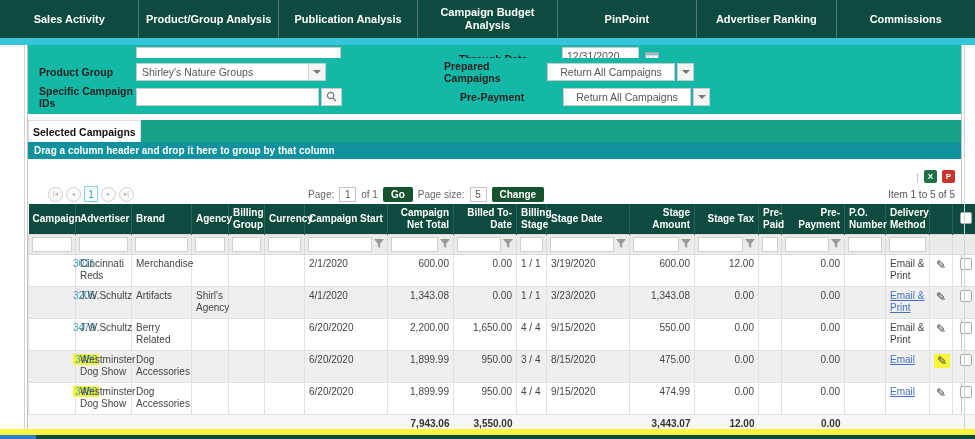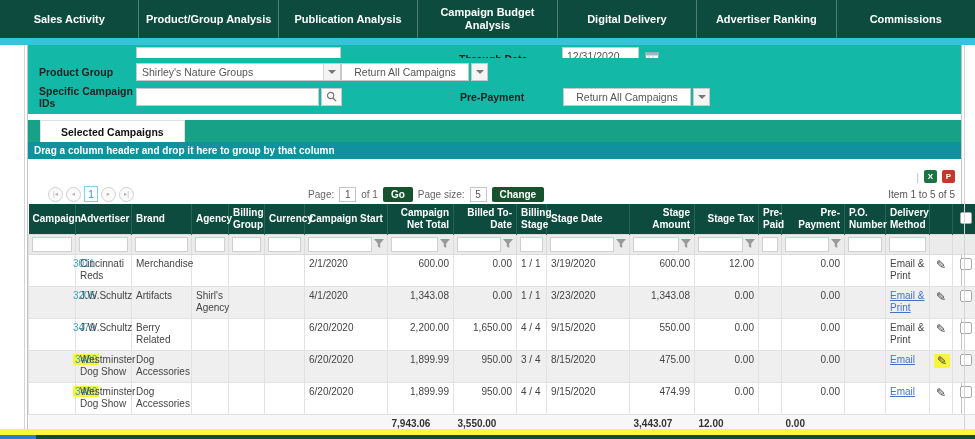--- a/index.html
+++ b/index.html
@@ -26,33 +26,33 @@
   .f-row { display: flex; align-items: center; height: 23px; margin-top: 2px; }
   .f-row.cropped { height: 13px; overflow: hidden; align-items: flex-end; margin-top: 0; }
   .f-row.cropped .f-label, .f-row.cropped .combo, .f-row.cropped .f-input, .f-row.cropped .cal-btn { margin-bottom: -7px; }
   .f-label { width: 97px; margin-left: 11px; font-size: 10.5px; font-weight: 700; color: #222; flex: none; }
   .f-label.right { width: 103px; margin-left: 118px; }
   .f-input { height: 18px; border: 1px solid #c9c9c9; background: #fff; font-size: 10.5px;
     color: #555; padding: 0 4px; font-family: "Liberation Sans", sans-serif; }
   .f-input.wide { width: 183px; }
   .f-input.date { width: 77px; }
   .combo { display: flex; height: 18px; border: 1px solid #c9c9c9; background: #fff; align-items: center; }
-  .combo.wide { width: 205px; } .combo.med { width: 128px; text-align: center; }
+  .combo.wide { width: 190px; } .combo.med { width: 128px; text-align: center; }
   .combo .val { flex: 1; font-size: 10.5px; color: #555; padding: 0 5px; white-space: nowrap; overflow: hidden; }
   .arrow-box { width: 17px; height: 100%; border-left: 1px solid #d6d6d6; background: #f4f4f4;
     display: flex; align-items: center; justify-content: center; flex: none; }
   .arrow-box.standalone { border: 1px solid #c9c9c9; margin-left: 2px; height: 18px; }
   .caret { width: 0; height: 0; border-left: 4px solid transparent; border-right: 4px solid transparent; border-top: 4px solid #777; }
   .search-btn { width: 21px; height: 18px; border: 1px solid #c9c9c9; background: #fafafa; margin-left: 2px;
     display: flex; align-items: center; justify-content: center; cursor: pointer; }
   .cal-btn { width: 16px; height: 15px; margin-left: 6px; display: inline-block; }
 
   
   .panel-tabbar { height: 22px; background: #17a287; display: flex; align-items: flex-end; margin-top: 6px; }
-  .panel-tab { background: #fff; height: 22px; margin-left: 12px; padding: 0 20px; display: flex;
+  .panel-tab { background: #fff; height: 22px; margin-left: 0; padding: 0 4px; display: flex;
     align-items: center; font-size: 10.5px; font-weight: 700; color: #111; border: 1px solid #e0e0e0; border-bottom: none; }
   .drag-bar { height: 17px; background: #0f929e; color: #fff; font-size: 10px; font-weight: 600;
     display: flex; align-items: center; padding-left: 6px; }
 
   
   .export-row { height: 15px; display: flex; justify-content: flex-end; align-items: center; gap: 5px;
     padding-right: 6px; margin-top: 10px; color: #bbb; font-size: 11px; }
   .xls-icon, .pdf-icon { width: 13px; height: 13px; border-radius: 2px; color: #fff; font-size: 8px; font-weight: 700;
     display: inline-flex; align-items: center; justify-content: center; cursor: pointer; }
   .xls-icon { background: #1e7145; } .pdf-icon { background: #c8352e; }
@@ -83,36 +83,36 @@
   tbody td { border: 1px solid #e2e2e2; padding: 3px 4px; vertical-align: top; color: #444; line-height: 1.25; height: 26px; }
   tbody td.r { text-align: right; } tbody td.c { text-align: center; }
   tbody tr.alt td { background: #efefef; }
   a.cl { color: #3fa0c4; text-decoration: none; cursor: pointer; margin-left: 40px; }
   .hl { background: #f9f53a; padding: 0 2px; }
   a.dl { color: #4472c4; text-decoration: underline; cursor: pointer; }
   .pencil { font-size: 12px; color: #333; cursor: pointer; }
   .pencil.hl { background: #f9f53a; padding: 0 3px; }
   .cb { display: inline-block; width: 12px; height: 12px; border: 1px solid #a9a9a9; border-radius: 2px; background: #fff; cursor: pointer; }
   tr.totals td { background: #f7f7f7; border-top: 1px solid #c9c9c9; border-bottom: 1px solid #dcdcdc;
-    font-weight: 700; color: #333; padding: 3px 4px; height: 17px; text-align: left; font-size: 10px; }
+    font-weight: 700; color: #333; padding: 3px 4px; height: 17px; text-align: right; font-size: 10px; }
 
   
   .bottom-yellow { position: absolute; left: 0; right: 0; bottom: 4px; height: 6px; background: #fbf73c; }
   .bottom-bar { position: absolute; left: 0; right: 0; bottom: 0; height: 4px; background: #0d4b3e; display: flex; }
   .bottom-bar .blue { width: 36px; height: 100%; background: #2d7bd9; }
 </style>
 </head>
 <body>
 
 <nav class="tab-bar">
     <div class="tab">Sales Activity</div>
     <div class="tab">Product/Group Analysis</div>
     <div class="tab">Publication Analysis</div>
     <div class="tab">Campaign Budget Analysis</div>
-    <div class="tab">Digital Delivery</div>
+    <div class="tab">PinPoint</div>
     <div class="tab">Advertiser Ranking</div>
     <div class="tab">Commissions</div>
   </nav>
 <div class="cyan-strip"></div>
 
 <div class="content">
 
   <div class="filter-panel">
     <div class="f-row cropped">
       <div class="f-label"></div>
@@ -130,20 +130,21 @@
       </span>
     </div>
     <div class="f-row">
       <div class="f-label">Product Group</div>
       <div class="combo wide">
         <span class="val">Shirley's Nature Groups</span>
         <span class="arrow-box">
             <span class="caret"></span>
           </span>
       </div>
+      <div class="f-label right">Prepared Campaigns</div>
       <div class="combo med">
         <span class="val">Return All Campaigns</span>
       </div>
       <span class="arrow-box standalone">
           <span class="caret"></span>
         </span>
     </div>
     <div class="f-row">
       <div class="f-label">Specific Campaign IDs</div>
       <input class="f-input wide" value="" style="">

